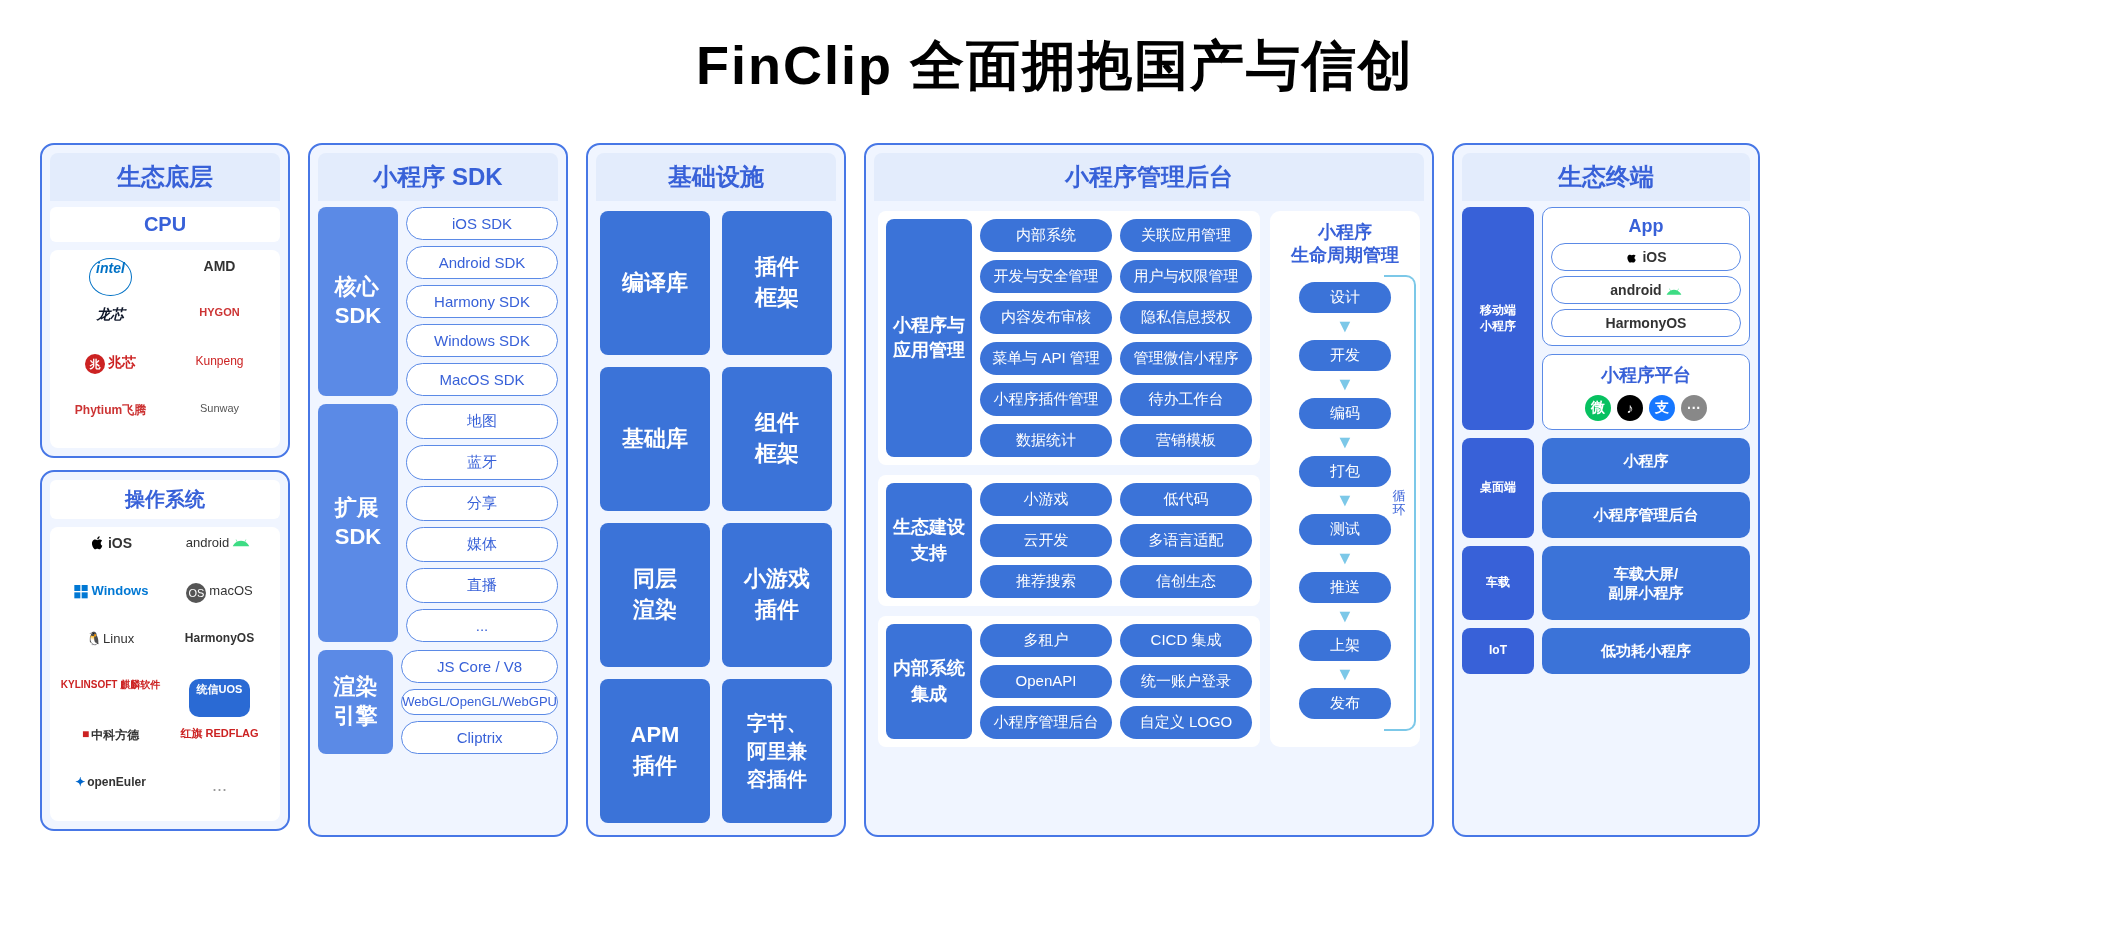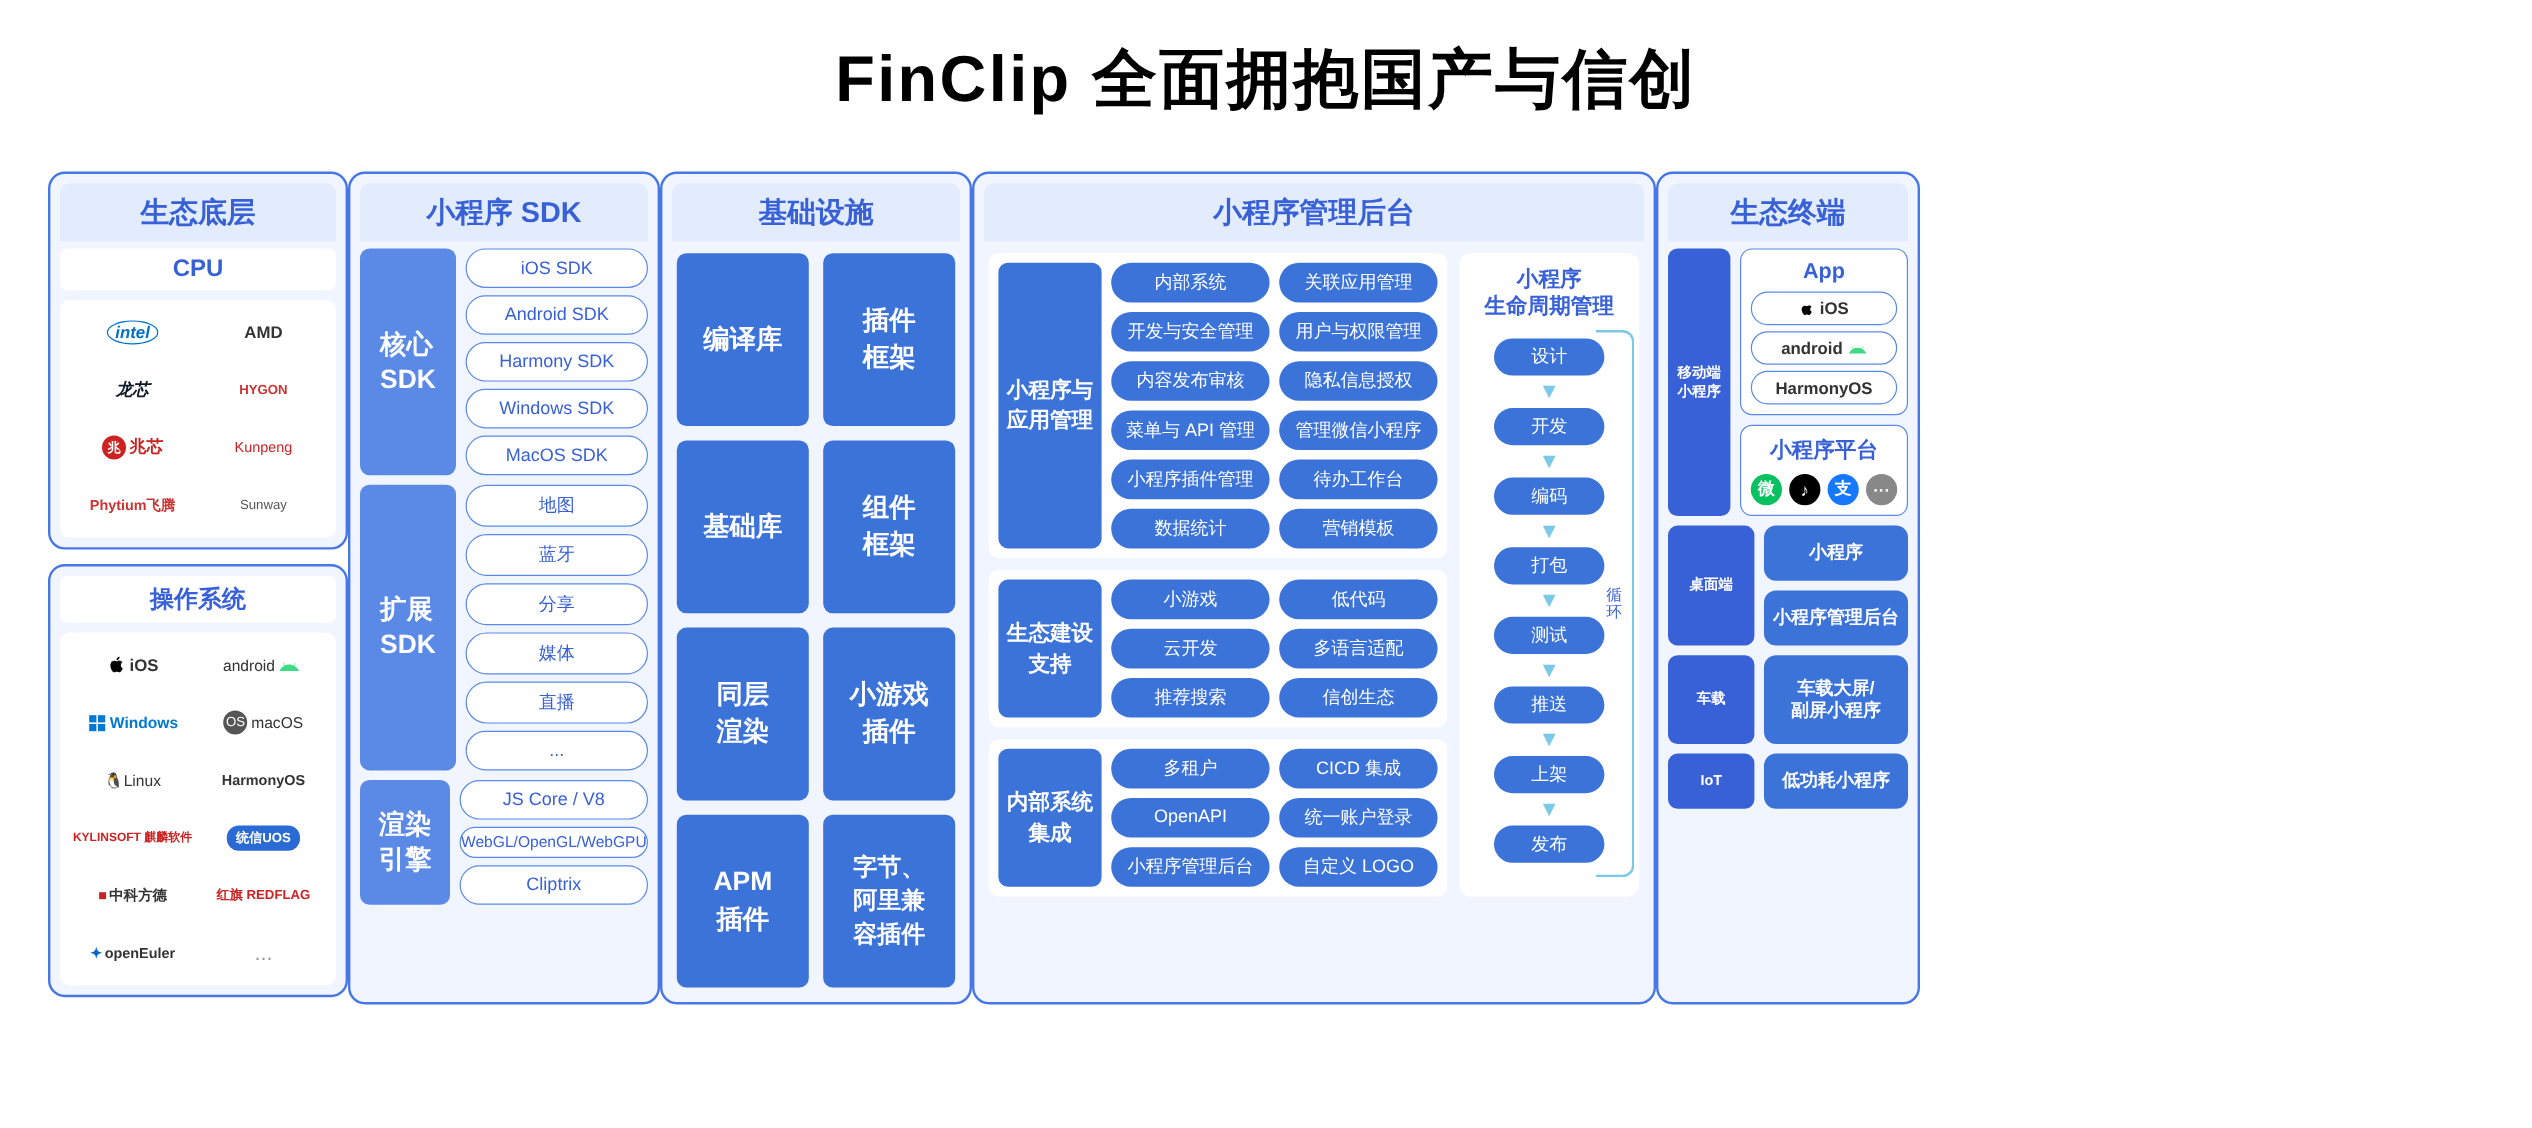--- a/index.html
+++ b/index.html
@@ -1,24 +1,24 @@
 <!DOCTYPE html>
 <html><head>
 <meta charset="utf-8">
 <style>
 * { margin:0; padding:0; box-sizing:border-box; font-family:-apple-system,"PingFang SC","Microsoft YaHei",sans-serif; }
 body { background:#fff; width:2110px; height:940px; padding:30px 40px; }
 .title { text-align:center; font-size:54px; font-weight:700; color:#000; margin-bottom:40px; letter-spacing:2px; }
-.main { display:flex; }
+.main { display:flex; gap:18px; }
 .col { display:flex; flex-direction:column; gap:12px; }
 .panel-outer { border:2px solid #4777e6; border-radius:14px; background:#f0f5ff; padding:8px; }
 .panel-head { background:#e3ecfc; color:#3861d8; font-size:24px; font-weight:700; text-align:center; padding:8px 0; border-radius:8px 8px 0 0; margin-bottom:6px; }
 .sub-head { background:#fff; color:#3861d8; font-size:20px; font-weight:700; text-align:center; padding:6px 0; border-radius:6px; margin-bottom:8px; }
 .logo-grid { display:grid; grid-template-columns:1fr 1fr; gap:10px 4px; padding:8px; background:#fff; border-radius:8px; }
-.logo-cell { display:flex; align-items:center; justify-content:center; height:38px; font-size:14px; font-weight:500; color:#333; }
+.logo-cell { display:flex; justify-content:center; height:38px; font-size:14px; font-weight:500; color:#333; }
 .logo-cell svg { margin-right:3px; }
 .sdk-row { display:flex; gap:8px; margin-bottom:8px; }
 .sdk-label { background:#5b8ae6; color:#fff; display:flex; align-items:center; justify-content:center; font-size:22px; font-weight:700; border-radius:8px; width:80px; line-height:1.3; }
 .sdk-list { flex:1; display:flex; flex-direction:column; gap:6px; }
 .sdk-item { border:1.5px solid #5b8ae6; background:#fff; color:#3861d8; text-align:center; font-size:15px; font-weight:500; padding:7px 0; border-radius:18px; }
 .infra-grid { display:grid; grid-template-columns:1fr 1fr; gap:12px; padding:4px; }
 .infra-box { background:#3b73d8; color:#fff; font-size:22px; font-weight:700; display:flex; align-items:center; justify-content:center; text-align:center; border-radius:8px; height:144px; line-height:1.4; }
 .mgmt-body { display:flex; gap:10px; padding:4px; }
 .mgmt-left { display:flex; flex-direction:column; gap:10px; flex:1; }
 .mgmt-section { display:flex; gap:8px; background:#fff; border-radius:8px; padding:8px; }
@@ -248,21 +248,21 @@
         <div class="lc-pill">发布</div>
         <div class="lc-loop">
               <span style="white-space:pre-line">循
 环</span>
             </div>
       </div>
     </div>
   </div>
 </div>
 
-<div class="col" style="width:220px">
+<div class="col" style="width:308px">
   <div class="panel-outer" style="flex:1">
     <div class="panel-head">生态终端</div>
     <div class="term-row">
       <div class="term-label" style="white-space:pre-line">移动端
 小程序</div>
       <div class="term-right">
         <div class="term-box">
           <div class="app-head">App</div>
           <div class="os-pill">
                 <svg width="13" height="13" viewBox="0 0 24 24" fill="#000">

